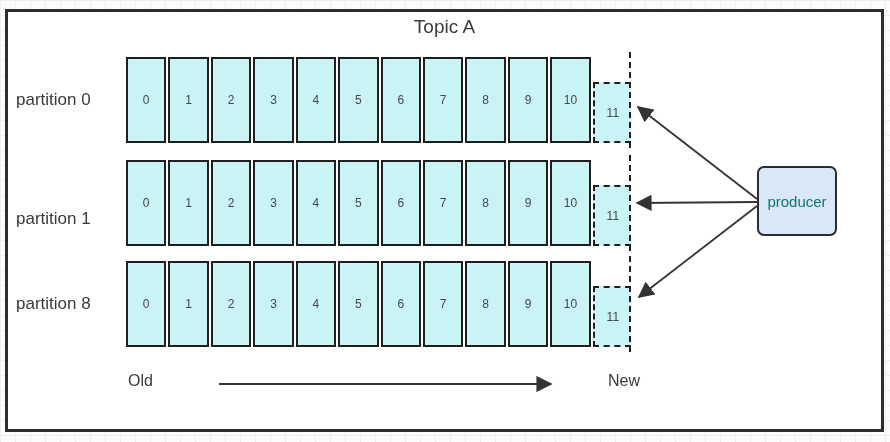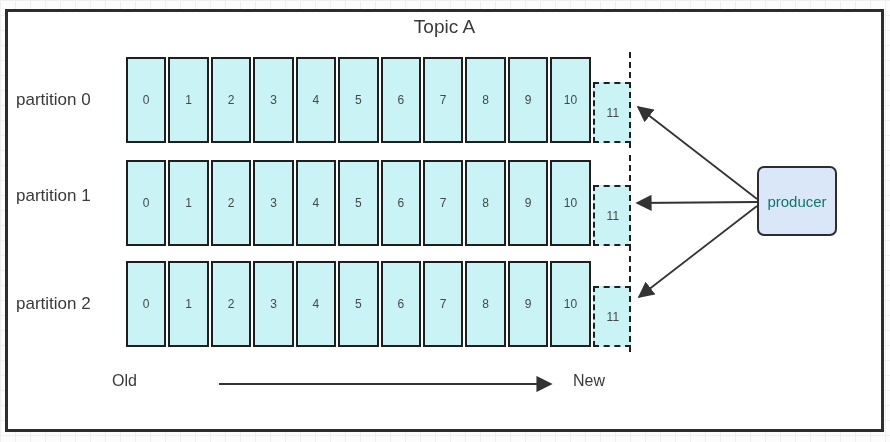--- a/index.html
+++ b/index.html
@@ -49,22 +49,22 @@
   .producer{
     position:absolute;left:757px;top:166px;width:80px;height:70px;
     box-sizing:border-box;border:2px solid var(--producer-border,#2d2d2d);
     border-radius:7px;background:var(--producer-fill,#d9e7f9);
     display:flex;align-items:center;justify-content:center;
     font-size:15px;color:#0f766e;z-index:3;
   }
   .timeline-label{
     position:absolute;font-size:16px;color:var(--text,#3a3a3a);z-index:2;
   }
-  .old-label{left:112px;top:372px;}
-  .new-label{left:573px;top:372px;}
+  .old-label{left:128px;top:372px;}
+  .new-label{left:608px;top:372px;}
   svg.arrows{
     position:absolute;left:0;top:0;width:890px;height:442px;
     z-index:4;pointer-events:none;
   }
 </style>
 </head>
 <body>
 
 <div class="canvas">
 
@@ -83,38 +83,38 @@
         <div class="cell">5</div>
         <div class="cell">6</div>
         <div class="cell">7</div>
         <div class="cell">8</div>
         <div class="cell">9</div>
         <div class="cell">10</div>
         <div class="cell dashed">11</div>
         <div class="dash-ext"></div>
   </div>
 
-  <div class="plabel" style="top: 184px;">partition 1</div>
+  <div class="plabel" style="top: 207px;">partition 1</div>
   <div class="prow" style="top: 160px;">
     <div class="cell">0</div>
         <div class="cell">1</div>
         <div class="cell">2</div>
         <div class="cell">3</div>
         <div class="cell">4</div>
         <div class="cell">5</div>
         <div class="cell">6</div>
         <div class="cell">7</div>
         <div class="cell">8</div>
         <div class="cell">9</div>
         <div class="cell">10</div>
         <div class="cell dashed">11</div>
         <div class="dash-ext"></div>
   </div>
 
-  <div class="plabel" style="top: 292px;">partition 2</div>
+  <div class="plabel" style="top: 292px;">partition 8</div>
   <div class="prow" style="top: 261px;">
     <div class="cell">0</div>
         <div class="cell">1</div>
         <div class="cell">2</div>
         <div class="cell">3</div>
         <div class="cell">4</div>
         <div class="cell">5</div>
         <div class="cell">6</div>
         <div class="cell">7</div>
         <div class="cell">8</div>

